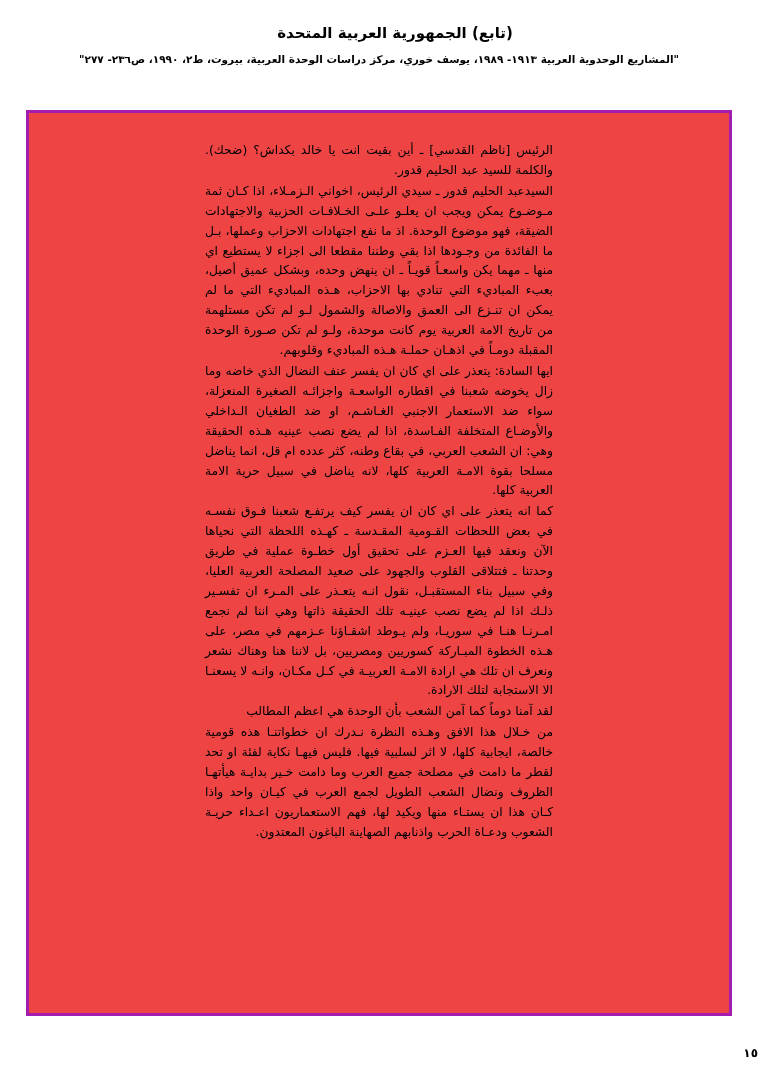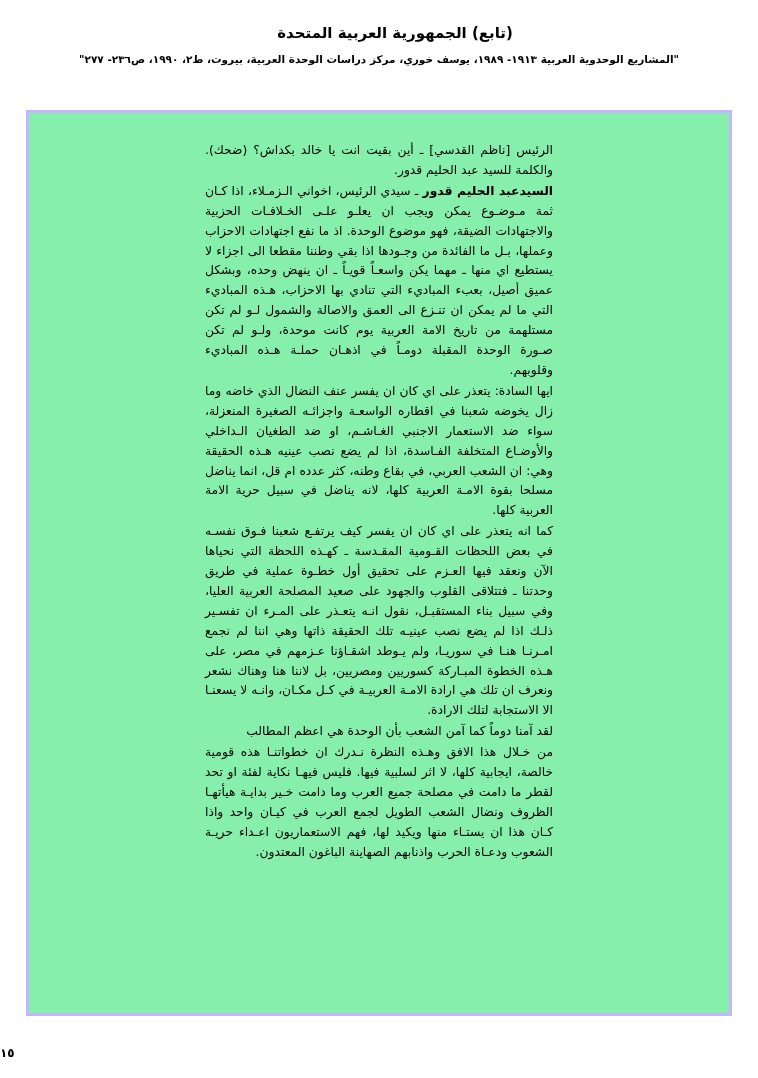--- a/index.html
+++ b/index.html
@@ -38,47 +38,47 @@
     font-weight: bold;
     margin-top: 8px;
     line-height: 1.4;
   }
   .frame {
     position: absolute;
     top: 110px;
     right: 26px;
     left: 26px;
     bottom: 62px;
-    border: 3px solid #c4b5fd;
+    border: 3px solid #a21caf;
     box-sizing: border-box;
-    background: #86efac;
+    background: #ef4444;
   }
   .content {
     position: absolute;
     top: 28px;
     right: 176px;
     left: 176px;
     font-size: 12.3px;
     line-height: 1.62;
     text-align: justify;
     text-justify: inter-word;
   }
   .para {
     margin: 0 0 1px 0;
     text-align: justify;
   }
   .speaker {
-    font-weight: bold;
+    font-weight: normal;
   }
   .footer {
     position: absolute;
     bottom: 18px;
     left: 0;
     right: 0;
-    text-align: left;
+    text-align: right;
     font-size: 12px;
     font-weight: bold;
   }
 </style>
 </head>
 <body>
 
 <div class="page">
 
   <div class="header">

